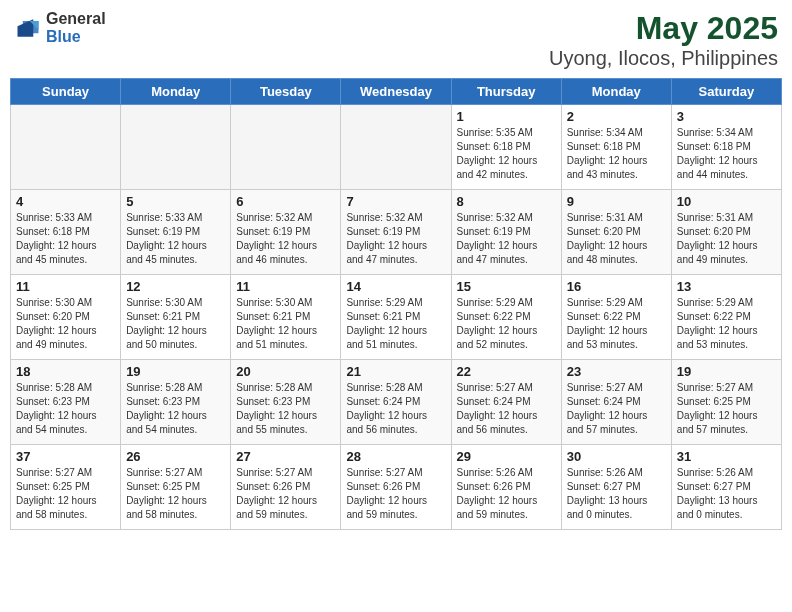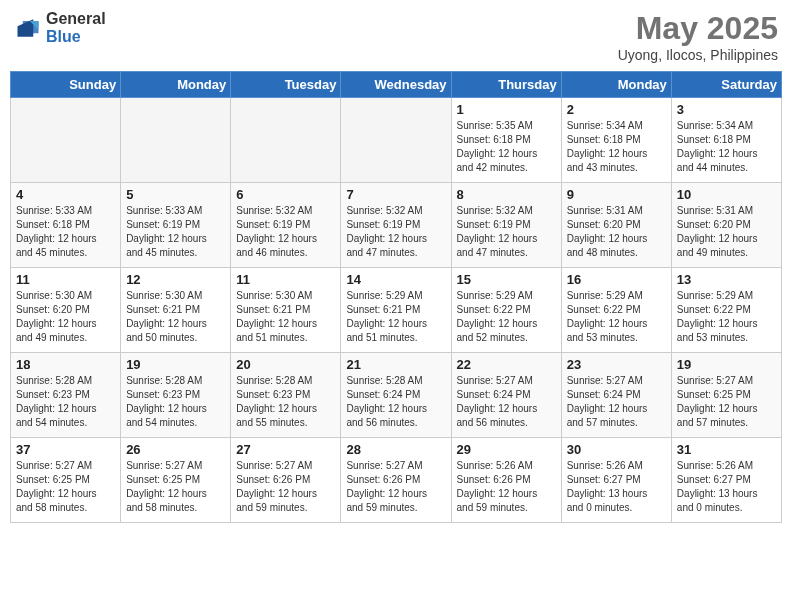--- a/index.html
+++ b/index.html
@@ -33,38 +33,38 @@
     .logo-icon {
       width: 28px;
       height: 28px;
     }
     .title-block {
       text-align: right;
     }
     .month-year {
       font-size: 32px;
       font-weight: bold;
-      color: #737373;
+      color: #14532d;
     }
     .location {
-      font-size: 14px;
+      font-size: 20px;
       color: #444;
     }
     .calendar {
       width: 100%;
       border-collapse: collapse;
       border: 1px solid #ccc;
     }
     .calendar th {
       background: #2a6ebb;
       color: #fff;
       font-size: 13px;
       font-weight: bold;
       padding: 5px 4px;
-      text-align: right;
+      text-align: center;
       border: 1px solid #5a8fd0;
     }
     .calendar td {
       width: 14.28%;
       vertical-align: top;
       padding: 4px 5px;
       border: 1px solid #ccc;
       font-size: 10.5px;
       color: #333;
       height: 85px;

